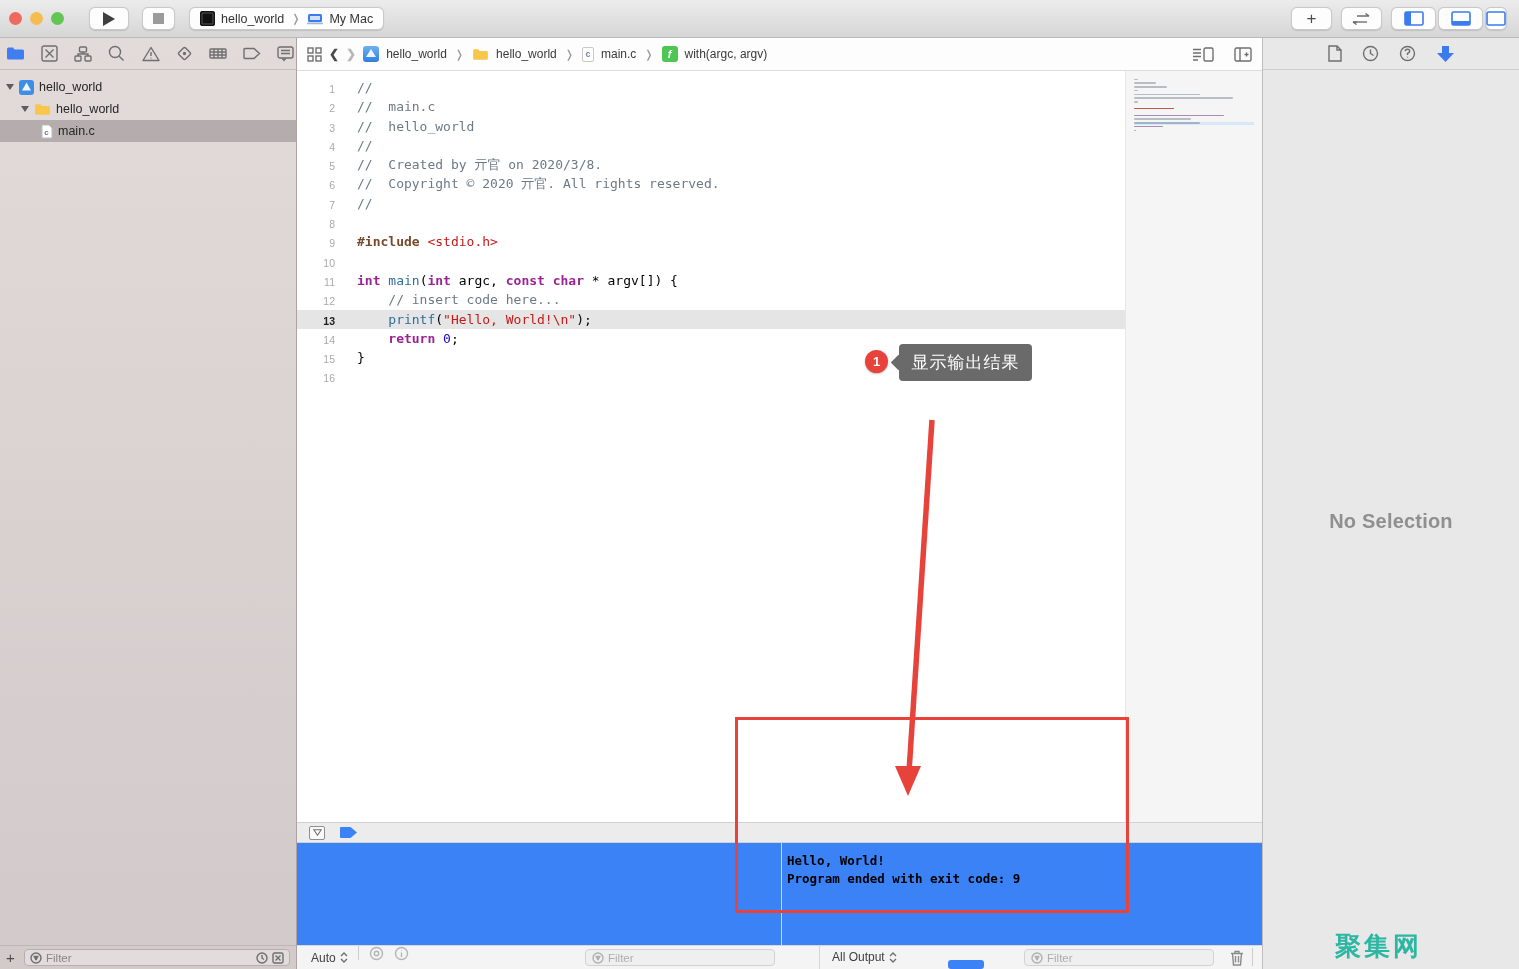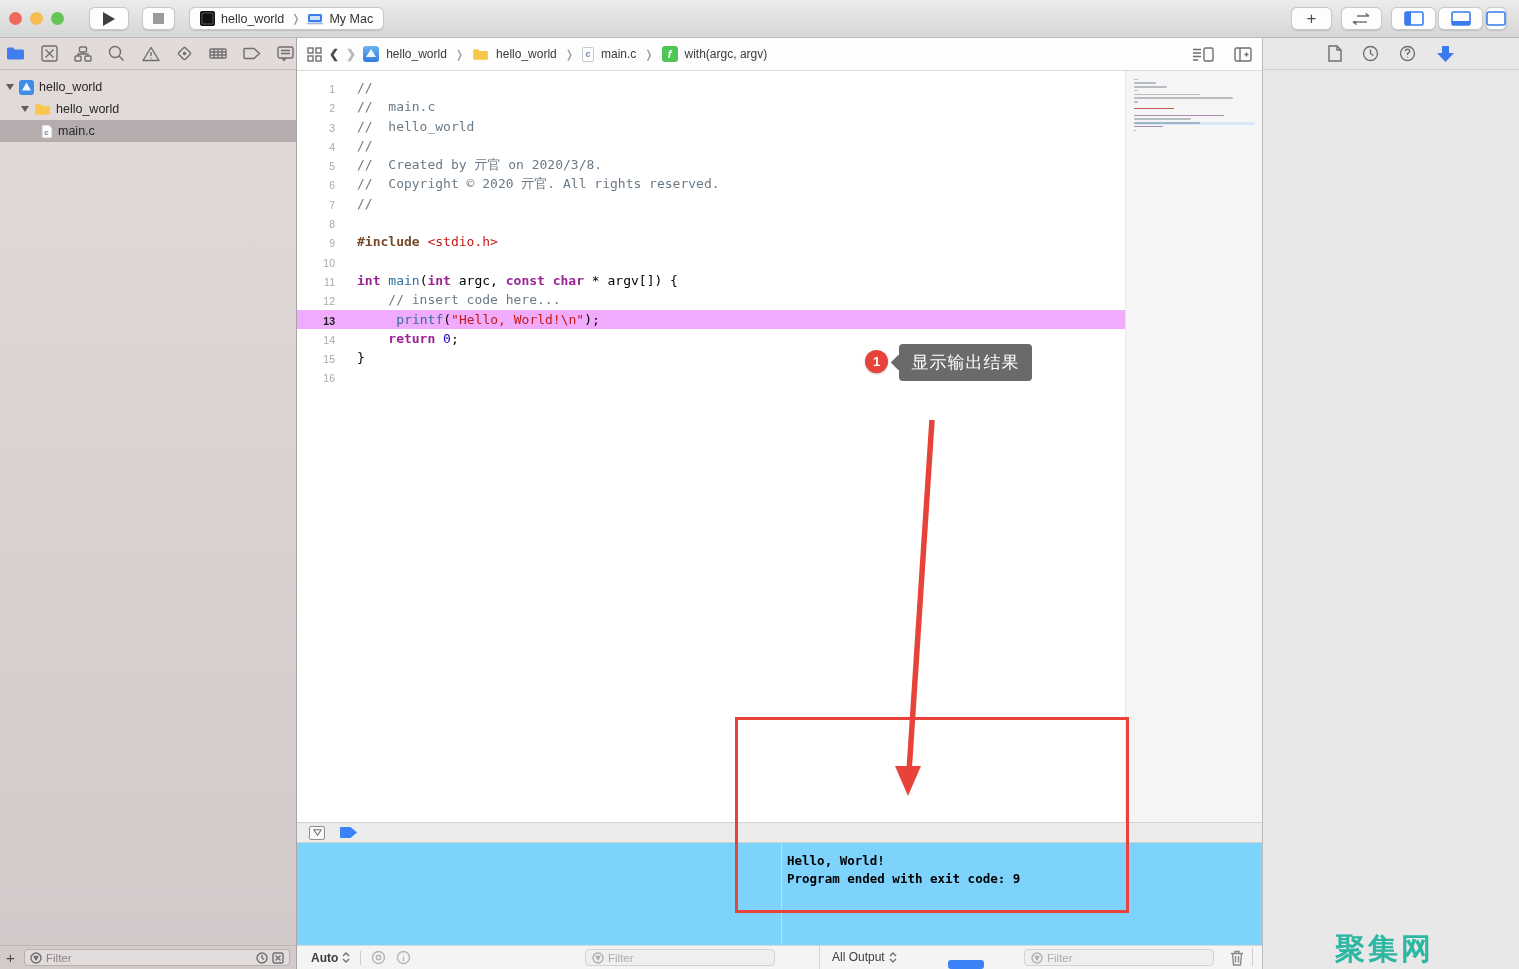--- a/index.html
+++ b/index.html
@@ -56,61 +56,61 @@
   .jb-spacer { flex:1; }
   .jb-ic16 { width:16px; height:16px; display:flex; align-items:center; justify-content:center; border-radius:3px; font-size:10px; }
   .ic-proj { background:linear-gradient(180deg,#6db2f0,#2f7de0); }
   .ic-cdoc { background:#fff; border:1px solid #c9c9c9; color:#6f89a5; font-size:9px; font-weight:bold; width:12px; height:15px; border-radius:2px; }
   .ic-func { background:#4fc553; color:#fff; font-weight:bold; font-style:italic; font-size:11px; }
 
   .code-wrap { position:relative; height:751px; overflow:hidden; }
   .code-lines { position:absolute; left:0; top:7px; right:137px; font-family:"DejaVu Sans Mono", monospace;
     font-size:13px; line-height:19.3px; white-space:pre; }
   .code-line { display:flex; height:19.3px; }
-  .code-line.hl { background:#f0abfc;gap:8px; }
+  .code-line.hl { background:#e5e5e5; }
   .gut { width:46px; text-align:right; color:#a9a9a9; font-size:10.5px; padding-right:8px; padding-top:3px; line-height:16px; font-family:"Liberation Sans",sans-serif; }
   .code-line.hl .gut { color:#1d1d1d; font-weight:bold; }
   .ct { padding-left:14px; }
   .tk-cm { color:#6b7a86; } .tk-kw { color:#9b2393; font-weight:bold; } .tk-fn { color:#2e6f9b; }
   .tk-st { color:#c41a16; } .tk-nu { color:#1c00cf; } .tk-pp { color:#78492a; font-weight:bold; } .tk-pl { color:#000; }
 
   .minimap { position:absolute; right:0; top:0; bottom:0; width:137px; background:#f6f5f5; border-left:1px solid #e7e7e7; padding:7px 8px; }
   .mm-line { position:relative; height:3.05px; }
   .mm-bar { height:1.6px; border-radius:1px; margin-top:.7px; }
   .mm-line.hl { background:#d9e8f8; }
 
   .debug-toolbar { height:21px; background:#ececec; border-top:1px solid #d2d2d2; border-bottom:1px solid #d2d2d2;
     display:flex; align-items:center; gap:14px; padding-left:12px; }
   .dbg-hide { width:16px; height:14px; border:1px solid #8f8f8f; border-radius:2px; display:flex; align-items:center; justify-content:center; background:#fbfbfb; }
-  .console { height:102px; background:#7dd3fc; position:relative; }
+  .console { height:102px; background:#3b82f6; position:relative; }
   .console-divider { position:absolute; left:484px; top:0; bottom:0; width:1px; background:#d6d6d6; }
   .console-text { position:absolute; left:490px; top:9px; font-family:"DejaVu Sans Mono", monospace; font-weight:bold; font-size:12.5px; line-height:17.5px; color:#000; }
 
   .debug-bar { height:24px; background:#f4f4f4; border-top:1px solid #d8d8d8; position:relative; font-size:12px; color:#3d3d3d; }
-  .db-left { position:absolute; left:14px; top:0; height:100%; display:flex; align-items:center; gap:10px;font-weight:bold; }
+  .db-left { position:absolute; left:14px; top:0; height:100%; display:flex; gap:10px; }
   .db-sep { width:1px; height:14px; background:#cdcdcd; }
   .db-field { position:absolute; top:3px; height:17px; border:1px solid #d2d2d2; background:#efefef; border-radius:4px;
     display:flex; align-items:center; gap:4px; padding:0 6px; color:#adadad; font-size:11.5px; }
   .db-right { position:absolute; left:484px; top:0; right:0; height:100%; border-left:1px solid #d6d6d6;margin-left:38px; }
   .popup { display:flex; align-items:center; gap:4px; }
 
   
   .inspector { left:1262px; top:38px; width:257px; height:931px; background:#e9e8e8; border-left:1px solid #bdbdbd; }
   .insp-icons { height:32px; border-bottom:1px solid #cfcfcf; display:flex; align-items:center; justify-content:center; gap:20px; }
   .no-selection { position:absolute; left:0; right:0; top:472px; text-align:center; color:#8f8f8f; font-size:20px; font-weight:bold; letter-spacing:.2px; }
 
   
   .red-rect { left:735px; top:717px; width:394px; height:196px; border:3px solid #e8433a; z-index:40; pointer-events:none; }
   .arrow-svg { left:0; top:0; z-index:41; pointer-events:none; }
   .badge { left:865px; top:350px; width:23px; height:23px; border-radius:50%; background:#e8433a; color:#fff;
     font-size:13px; font-weight:bold; display:flex; align-items:center; justify-content:center; z-index:42; box-shadow:0 1px 2px rgba(0,0,0,.25); }
   .tooltip { left:899px; top:344px; width:133px; height:37px; background:#6a6a6a; border-radius:4px; z-index:42;
     display:flex; align-items:center; justify-content:center; color:#fff; font-size:17px; letter-spacing:1px; }
   .tooltip-pointer { position:absolute; left:-6px; top:13px; width:11px; height:11px; background:#6a6a6a; transform:rotate(45deg); }
-  .watermark { left:1335px; top:929px; z-index:45; color:#2cb7a2; font-size:30px; font-weight:bold; letter-spacing:3px; font-family:"Liberation Sans",sans-serif; }
+  .watermark { left:1335px; top:929px; z-index:45; color:#2cb7a2; font-size:26px; font-weight:bold; letter-spacing:3px; font-family:"Liberation Sans",sans-serif; }
   .blue-fragment { left:948px; top:960px; width:36px; height:9px; background:#3b82f7; border-radius:3px; z-index:46; }
 
   svg.ic { stroke:#6f6f6f; fill:none; stroke-width:1.4; }
   svg.ic-blue { stroke:#3a7bf0; fill:none; stroke-width:1.6; }
 </style>
 </head>
 <body>
 
 <div class="toolbar abs">
   <div class="traffic">
@@ -452,20 +452,21 @@
         <path d="M8.5 4.5 V8.5 L11.5 10.5"></path>
       </svg>
     <svg class="ic" width="17" height="17" viewBox="0 0 17 17">
         <circle cx="8.5" cy="8.5" r="7"></circle>
         <path d="M6.3 6.3 Q6.3 4.3 8.5 4.3 Q10.7 4.3 10.7 6.2 Q10.7 7.6 8.5 8.4 V10 M8.5 11.8 V12.6"></path>
       </svg>
     <svg width="19" height="18" viewBox="0 0 19 18">
         <path d="M6 1 H13 V8 H18 L9.5 17 L1 8 H6 Z" fill="#3a7bf0"></path>
       </svg>
   </div>
+  <div class="no-selection">No Selection</div>
 </div>
 
 <div class="red-rect abs"></div>
 <svg class="arrow-svg abs" width="1519" height="969" viewBox="0 0 1519 969" style="pointer-events:none">
   <line x1="932" y1="420" x2="909" y2="772" stroke="#e8433a" stroke-width="5.5"></line>
   <polygon points="908,796 895,766 921,766" fill="#e8433a"></polygon>
 </svg>
 <div class="badge abs">1</div>
 <div class="tooltip abs">
   <div class="tooltip-pointer"></div>

